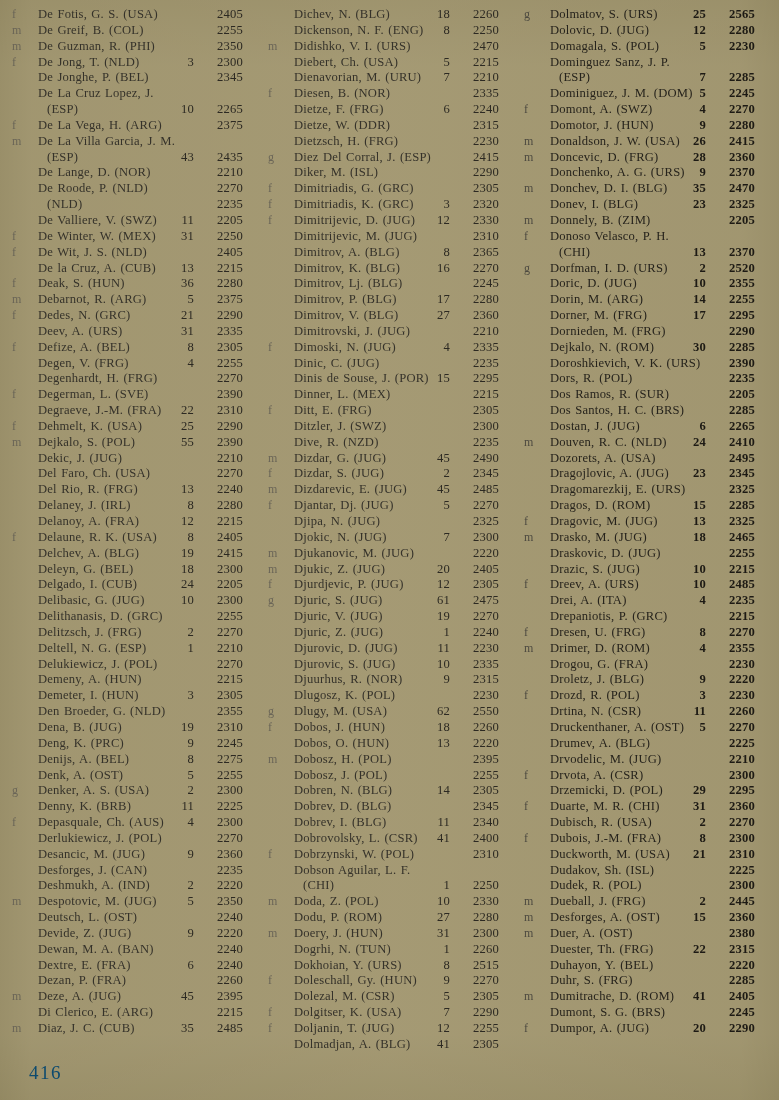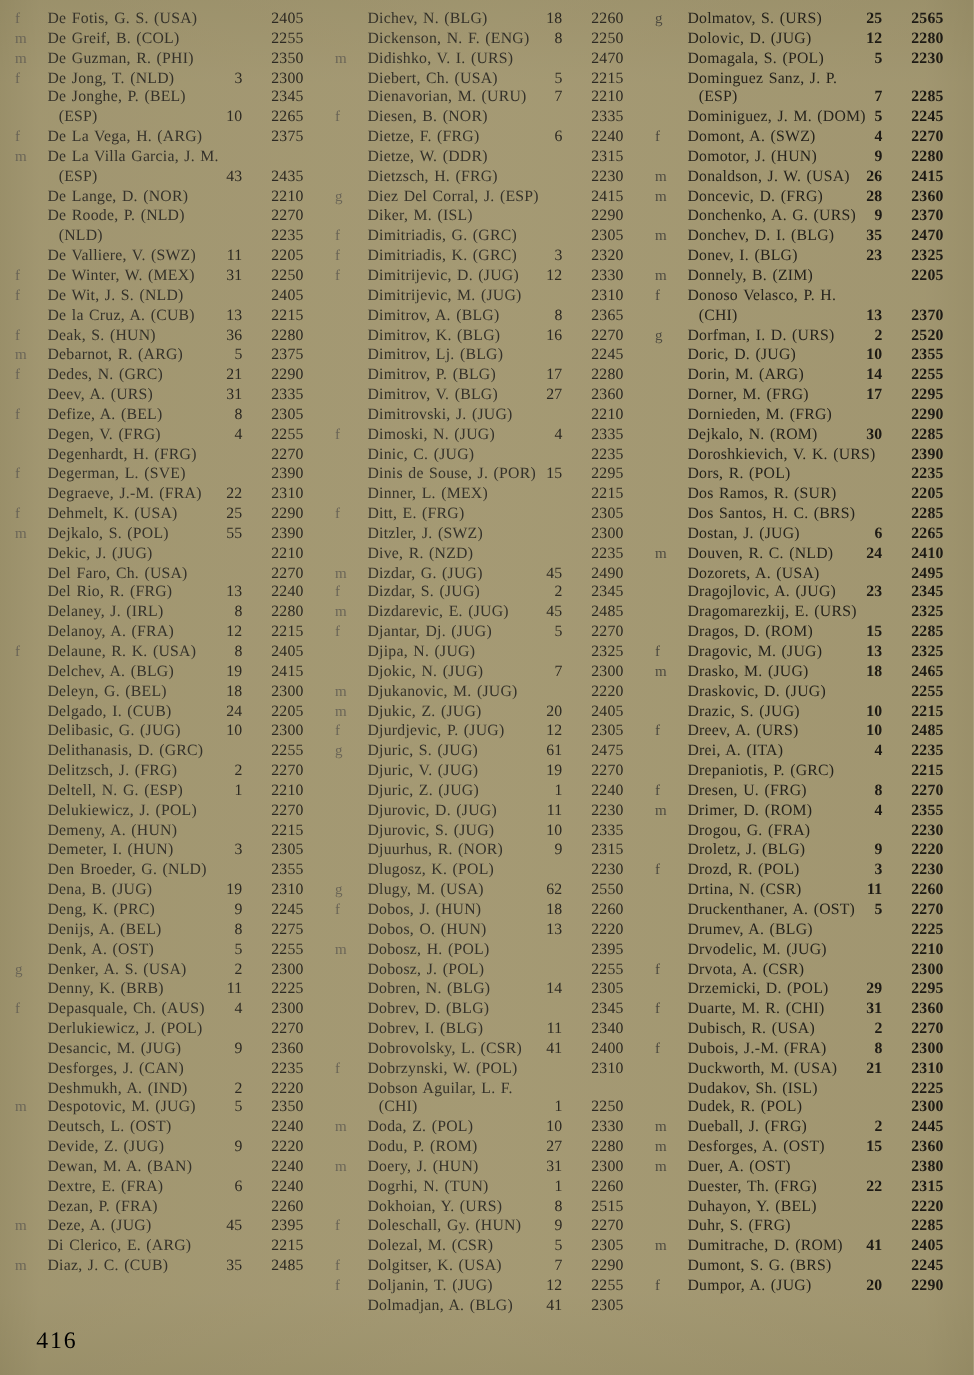--- a/index.html
+++ b/index.html
@@ -55,21 +55,21 @@
   
   .col.heavy { color:#26231c; }
   .col.heavy .g, .col.heavy .r { color:#1d1a14; font-weight:bold; }
   .col.heavy .t { color:#4d4a40; }
   .page-number {
     position:absolute;
     left:29px;
     top:1062px;
     font-size:19px;
     letter-spacing:1.5px;
-    color:#000000;
+    color:#0c4a6e;
   }
 </style>
 </head>
 <body>
 
 <div>
   <div class="col" id="col-0" style="left:12px">
       <div class="row">
         <span class="t">f</span>
         <span class="n">De Fotis, G. S. (USA)</span>
@@ -93,20 +93,26 @@
         <span class="n">De Jong, T. (NLD)</span>
         <span class="g">3</span>
         <span class="r">2300</span>
       </div>
       <div class="row">
         <span class="t"></span>
         <span class="n">De Jonghe, P. (BEL)</span>
         <span class="g"></span>
         <span class="r">2345</span>
       </div>
+      <div class="row">
+        <span class="t"></span>
+        <span class="n">De La Cruz Lopez, J.</span>
+        <span class="g"></span>
+        <span class="r"></span>
+      </div>
       <div class="row cont">
         <span class="t"></span>
         <span class="n">(ESP)</span>
         <span class="g">10</span>
         <span class="r">2265</span>
       </div>
       <div class="row">
         <span class="t">f</span>
         <span class="n">De La Vega, H. (ARG)</span>
         <span class="g"></span>

